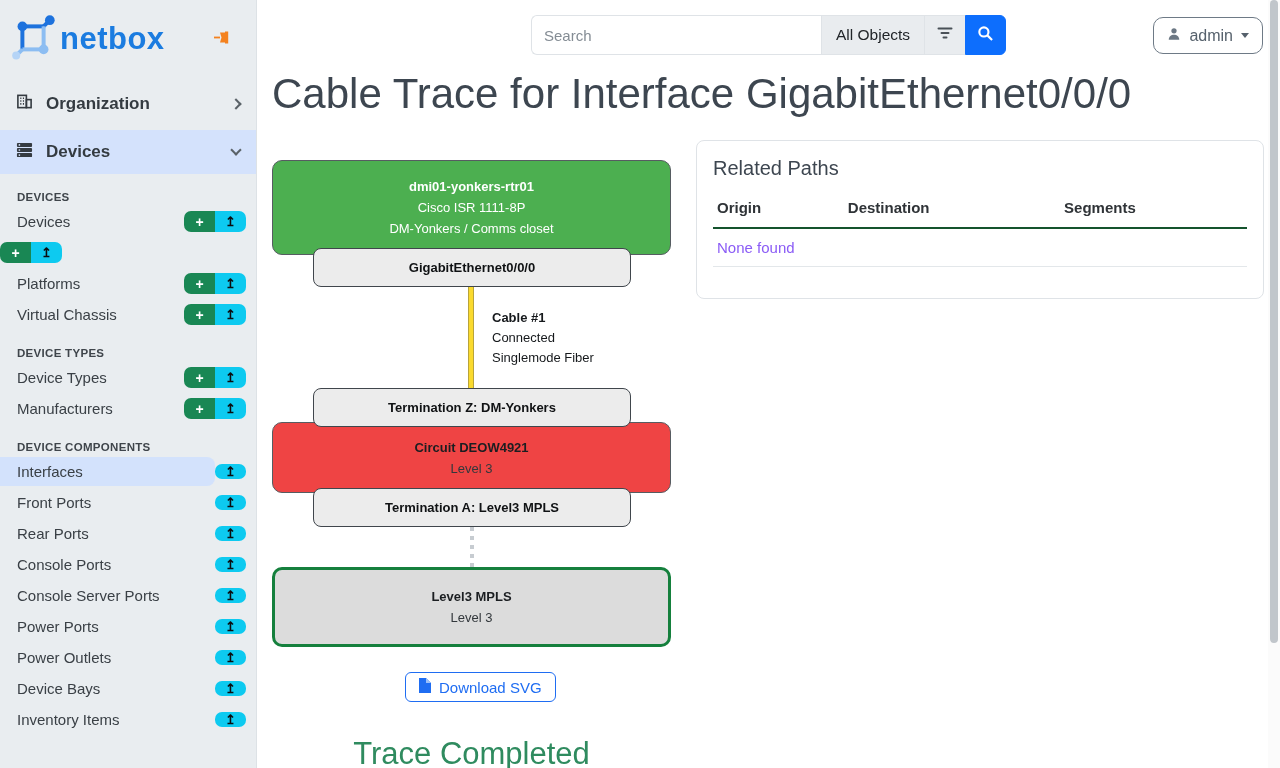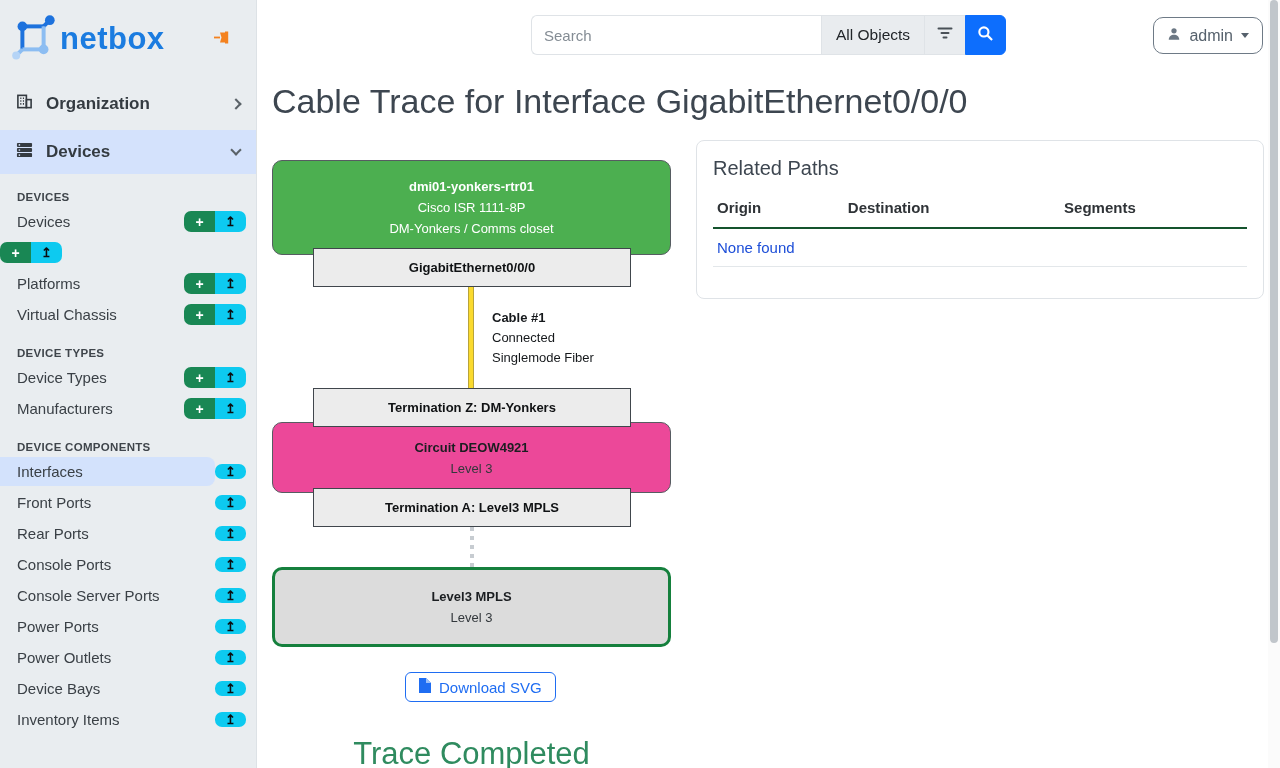--- a/index.html
+++ b/index.html
@@ -48,63 +48,63 @@
   .seg.filter { width:41px; }
   .go-btn { width:41px; height:40px; background:#0d6efd; border:1px solid #0d6efd;
             border-radius:0 6px 6px 0; display:flex; align-items:center; justify-content:center; cursor:pointer; }
 
   .user-btn { position:absolute; right:5px; top:17px; height:37px; display:flex; align-items:center;
               gap:8px; padding:0 13px; border:1px solid #6e7a86; border-radius:10px;
               font-size:16px; color:#56616c; background:#fff; cursor:pointer; }
   .caret-down { width:0; height:0; border-left:4px solid transparent; border-right:4px solid transparent;
                 border-top:5px solid #56616c; }
 
-  .page-title { position:absolute; left:15px; top:70px; font-size:34px; font-weight:400; color:#3d4650;margin-top:12px; }
+  .page-title { position:absolute; left:15px; top:70px; font-size:42px; font-weight:400; color:#3d4650; }
 
   
   #diagram { position:absolute; left:15px; top:160px; width:400px; height:608px; }
   .node-box, .device-box { position:absolute; border-radius:10px; text-align:center;
         display:flex; flex-direction:column; align-items:center; justify-content:center; gap:6px; }
   .device-box { left:0; top:0; width:399px; height:95px; background:#4caf50;
                 border:1px solid #565c61; color:#fff; z-index:2; cursor:pointer; }
   .device-box .t1 { font-size:13px; font-weight:700; }
   .device-box .t2, .device-box .t3 { font-size:13px; }
   .attach-box { position:absolute; left:41px; width:318px; height:39px; background:#ececec;
-                border:1px solid #40464c; border-radius:0; display:flex; align-items:center;
+                border:1px solid #40464c; border-radius:8px; display:flex; align-items:center;
                 justify-content:center; font-size:13px; font-weight:700; color:#101214; z-index:3; cursor:pointer; }
   #iface-box { top:88px; }
   #termz-box { top:228px; }
   #terma-box { top:328px; }
   .cable-line { position:absolute; left:196px; top:127px; width:6px; height:101px;
                 background:#fada2e; border-left:1px solid #b9a43a; border-right:1px solid #b9a43a; z-index:1; }
   .cable-labels { position:absolute; left:220px; top:148px; line-height:20px; font-size:13px;
                   color:#16191c; z-index:2; }
   .cable-labels .c1 { font-weight:700; }
-  .circuit-box { left:0; top:262px; width:399px; height:71px; background:#ec4899;
+  .circuit-box { left:0; top:262px; width:399px; height:71px; background:#ef4444;
                  border:1px solid #565c61; z-index:2; cursor:pointer; }
   .circuit-box .t1, .far-box .t1 { font-size:13px; font-weight:700; color:#1b1e21; }
   .circuit-box .t2, .far-box .t2 { font-size:13px; color:#33383c; }
   .dashed-line { position:absolute; left:198px; top:367px; width:4px; height:40px;
                  background:repeating-linear-gradient(to bottom,#c7ccd1 0 4px,transparent 4px 9px); z-index:1; }
   .far-box { left:0; top:407px; width:399px; height:80px; background:#dcdcdc;
              border:3px solid #15803d; z-index:2; cursor:pointer; }
   .dl-btn { position:absolute; left:133px; top:512px; height:30px; display:inline-flex;
             align-items:center; gap:8px; padding:0 13px; border:1px solid #1f6df2; border-radius:6px;
             color:#1f6df2; font-size:15px; background:#fff; cursor:pointer; white-space:nowrap; }
   .trace-result { position:absolute; left:0; top:576px; width:399px; text-align:center;
                   font-size:31px; color:#2f8b5f; }
 
   
   .card { position:absolute; left:439px; top:140px; width:568px; height:159px; background:#fff;
           border:1px solid #dfe3e7; border-radius:8px; padding:16px; }
   .card-title { font-size:20px; color:#3d4650; }
   .paths-table { width:100%; border-collapse:collapse; margin-top:13px; }
   .paths-table th { text-align:left; font-size:15px; font-weight:700; color:#2f3337;
                     padding:6px 0 11px 4px; border-bottom:2px solid #14532d; }
-  .paths-table td { font-size:15px; color:#1d4ed8; padding:10px 0 10px 4px;
+  .paths-table td { font-size:15px; color:#8b5cf6; padding:10px 0 10px 4px;
                     border-bottom:1px solid #e3e7ea; }
   .col-origin { width:24.5%; } .col-dest { width:40.5%; } .col-seg { width:35%; }
 
   
   #scrollbar { position:absolute; right:0; top:0; width:12px; height:768px; background:#fbfbfb; }
   #scroll-thumb { position:absolute; left:2px; top:0; width:8px; height:643px;
                   background:#c1c6cb; border-radius:5px; cursor:pointer; }
 </style>
 </head>
 <body>

